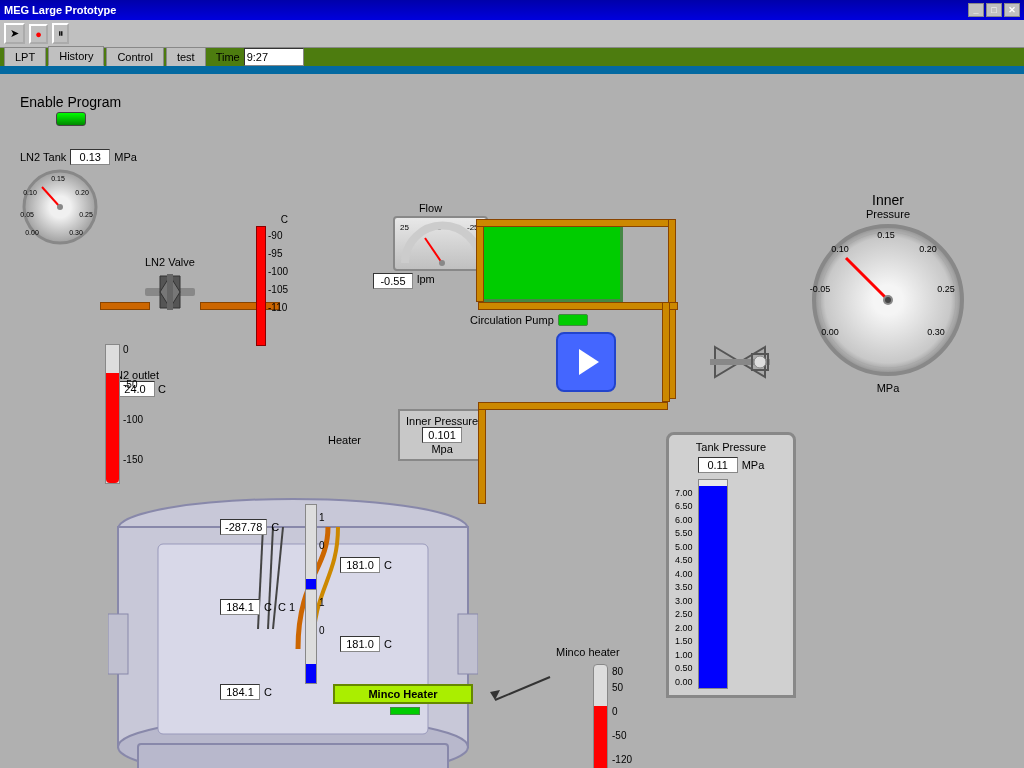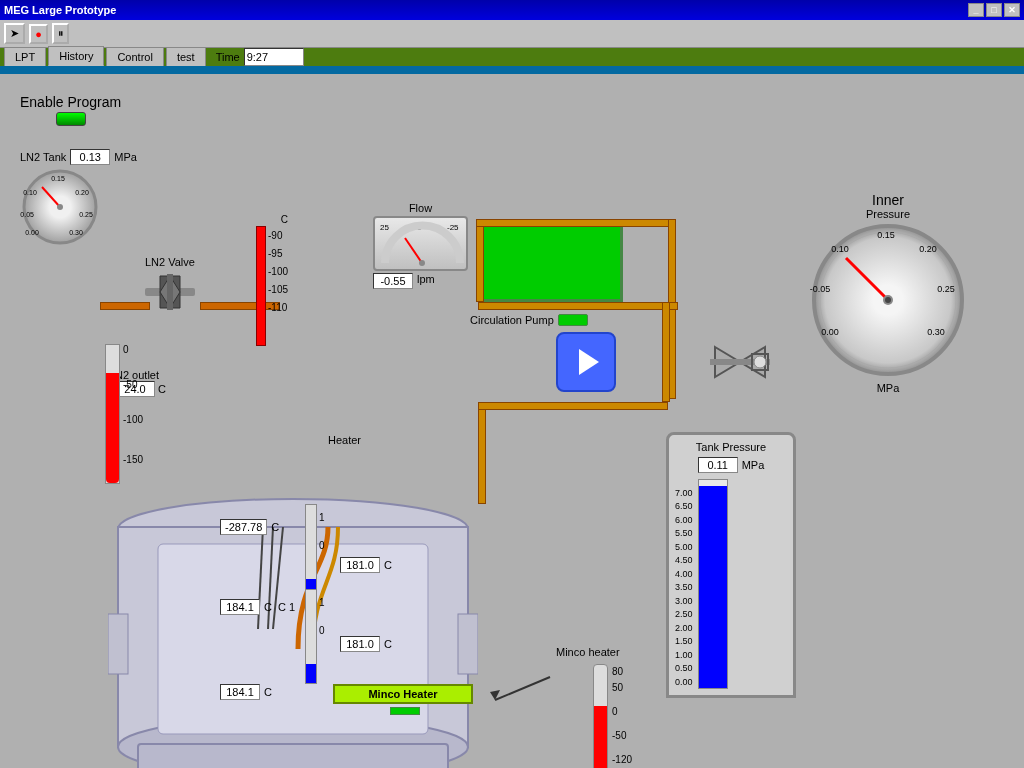--- a/index.html
+++ b/index.html
@@ -271,21 +271,21 @@
       <div>-100</div>
       <div>-105</div>
       <div>-110</div>
     </div>
 
     <div style="position:absolute; left:-12px; top:12px; width:10px; height:120px; background:red; border:1px solid #880000;"></div>
   </div>
 
   <div style="position:absolute; left:373px; top:128px;">
     <div style="text-align:center; font-size:11px; margin-bottom:2px;">Flow</div>
-    <div style="position:relative; width:95px; height:55px; background:linear-gradient(to bottom,#e8e8e8,#c0c0c0); border:2px solid #888; border-radius:4px;">
+    <div style="position:relative; width:95px; height:55px; background:linear-gradient(to bottom,#e8e8e8,#c0c0c0); border:2px solid #888; border-radius:4px;margin-left:20px;">
       <svg width="95" height="55">
 
         <text x="5" y="12" font-size="8">25</text>
         <text x="42" y="12" font-size="8">0</text>
         <text x="72" y="12" font-size="8">-25</text>
 
         <path d="M 10 45 A 35 35 0 0 1 85 45" fill="none" stroke="#ccc" stroke-width="8"></path>
 
         <line x1="47" y1="45" x2="30" y2="20" stroke="red" stroke-width="2"></line>
         <circle cx="47" cy="45" r="3" fill="#888"></circle>
@@ -296,20 +296,25 @@
       <span>lpm</span>
     </div>
   </div>
 
   <div class="green-display"></div>
 
   <div style="position:absolute; left:476px; top:148px; width:8px; height:80px; background:#cc8800; border:1px solid #884400;"></div>
   <div style="position:absolute; left:476px; top:145px; width:200px; height:8px; background:#cc8800; border:1px solid #884400;"></div>
   <div style="position:absolute; left:668px; top:145px; width:8px; height:180px; background:#cc8800; border:1px solid #884400;"></div>
 
+  <div class="inner-pressure-box">
+    <div>Inner Pressure</div>
+    <div class="inset-value">0.101</div>
+    <div>Mpa</div>
+  </div>
 
   <div style="position:absolute; left:470px; top:240px; display:flex; align-items:center; gap:4px;">
     <span>Circulation Pump</span>
     <div style="width:30px; height:12px; background:#00cc00; border:1px solid #448844; border-radius:2px;"></div>
   </div>
 
   <div class="play-button">
     <div class="play-triangle"></div>
   </div>
 

